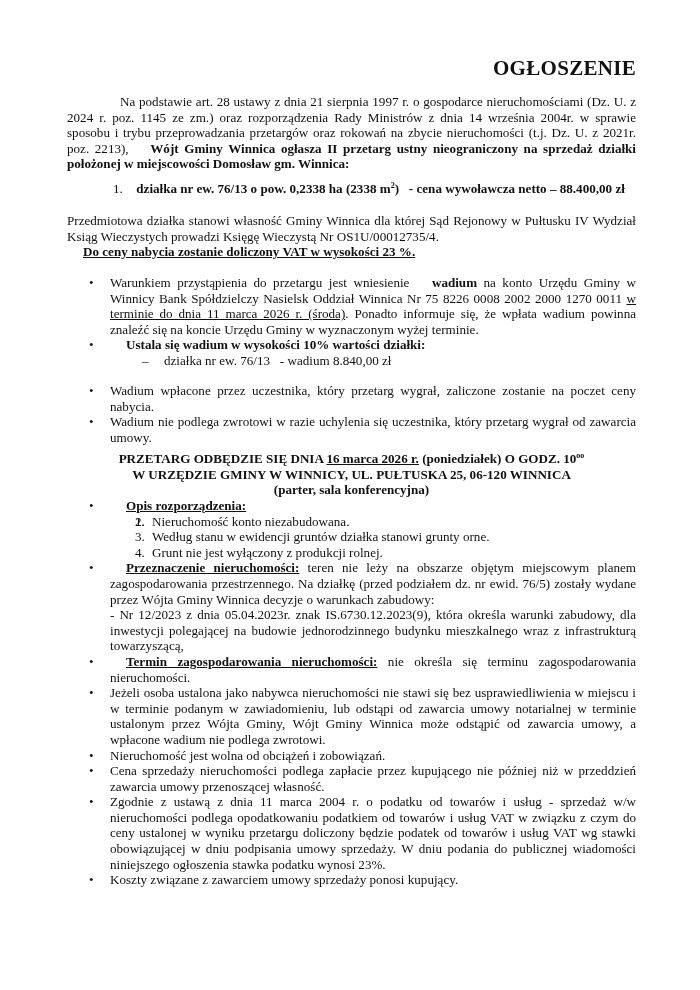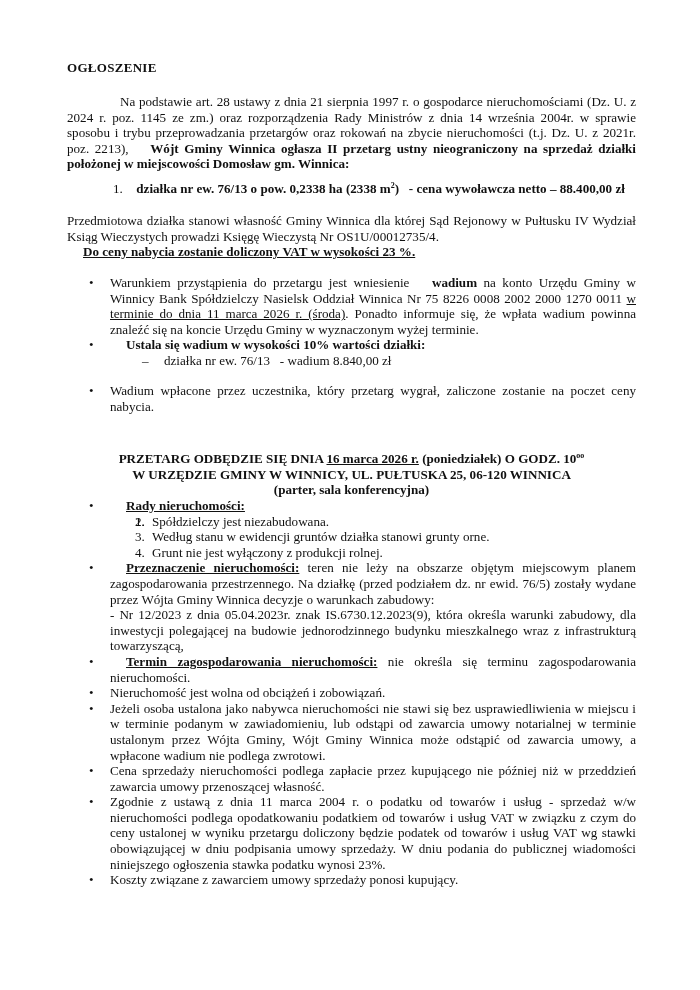--- a/index.html
+++ b/index.html
@@ -6,21 +6,21 @@
   body {
     width: 700px; height: 990px; overflow: hidden; position: relative;
     font-family: "Liberation Serif", "DejaVu Serif", serif;
     color: #111111;
     font-size: 13.1px;
     line-height: 15.6px;
   }
   .page { position: absolute; left: 67px; top: 0; width: 569px; }
   .title {
     position: absolute; left: 0; width: 569px; top: 58px;
-    text-align: left; font-weight: bold; font-size: 13px; line-height: 20px;
+    text-align: right; font-weight: bold; font-size: 21px; line-height: 20px;
     letter-spacing: 0.3px;
   }
   .block { position: absolute; left: 0; width: 569px; text-align: justify; }
   .intro { top: 94px; text-indent: 53px; }
   b { font-weight: bold; margin-left: 16px; }
   u { text-decoration: underline; }
   .plot-line { position: absolute; top: 181px; left: 46px; width: 523px; font-weight: bold; white-space: nowrap; }
   .plot-line .num { font-weight: normal; display: inline-block; width: 20px; }
   .owner { top: 213px; }
   .vat { top: 244px; }
@@ -60,40 +60,41 @@
 
   <ul class="bl block list1">
     <li><span>Warunkiem przystąpienia do przetargu jest wniesienie </span><b>wadium</b><span> na konto Urzędu Gminy w Winnicy Bank Spółdzielczy Nasielsk Oddział Winnica Nr 75 8226 0008 2002 2000 1270 0011 </span><u>w terminie do dnia 11 marca 2026 r. (środa)</u><span>. Ponadto informuje się, że wpłata wadium powinna znaleźć się na koncie Urzędu Gminy w wyznaczonym wyżej terminie.</span></li>
     <li><b>Ustala się wadium w wysokości 10% wartości działki:</b>
       <div class="dash"><span class="d">–</span><span style="white-space:pre">działka nr ew. 76/13   - wadium 8.840,00 zł</span></div>
     </li>
   </ul>
 
   <ul class="bl block list2">
     <li>Wadium wpłacone przez uczestnika, który przetarg wygrał, zaliczone zostanie na poczet ceny nabycia.</li>
+    <li>Wadium nie podlega zwrotowi w razie uchylenia się uczestnika, który przetarg wygrał od zawarcia umowy.</li>
   </ul>
 
   <div class="auction">
     <div><span>PRZETARG ODBĘDZIE SIĘ DNIA </span><u>16 marca 2026 r.</u><span> (poniedziałek) O GODZ. 10</span><sup class="small">oo</sup></div>
     <div>W URZĘDZIE GMINY W WINNICY, UL. PUŁTUSKA 25, 06-120 WINNICA</div>
     <div>(parter, sala konferencyjna)</div>
   </div>
 
   <ul class="bl block list3">
     <li>
-      <b><u>Rady nieruchomości:</u></b>
+      <b><u>Opis rozporządzenia:</u></b>
       <ol class="num">
         <li><span class="n">1.</span></li>
-        <li><span class="n">2.</span><span>Spółdzielczy jest niezabudowana.</span></li>
+        <li><span class="n">2.</span><span>Nieruchomość konto niezabudowana.</span></li>
         <li><span class="n">3.</span><span>Według stanu w ewidencji gruntów działka stanowi grunty orne.</span></li>
         <li><span class="n">4.</span><span>Grunt nie jest wyłączony z produkcji rolnej.</span></li>
       </ol>
     </li>
     <li><b><u>Przeznaczenie nieruchomości:</u></b><span> teren nie leży na obszarze objętym miejscowym planem zagospodarowania przestrzennego. Na działkę (przed podziałem dz. nr ewid. 76/5) zostały wydane przez Wójta Gminy Winnica decyzje o warunkach zabudowy:</span><br><span>- Nr 12/2023 z dnia 05.04.2023r. znak IS.6730.12.2023(9), która określa warunki zabudowy, dla inwestycji polegającej na budowie jednorodzinnego budynku mieszkalnego wraz z infrastrukturą towarzyszącą,</span></li>
     <li><b><u>Termin zagospodarowania nieruchomości:</u></b><span> nie określa się terminu zagospodarowania nieruchomości.</span></li>
+    <li>Jeżeli osoba ustalona jako nabywca nieruchomości nie stawi się bez usprawiedliwienia w miejscu i w terminie podanym w zawiadomieniu, lub odstąpi od zawarcia umowy notarialnej w terminie ustalonym przez Wójta Gminy, Wójt Gminy Winnica może odstąpić od zawarcia umowy, a wpłacone wadium nie podlega zwrotowi.</li>
     <li>Nieruchomość jest wolna od obciążeń i zobowiązań.</li>
-    <li>Jeżeli osoba ustalona jako nabywca nieruchomości nie stawi się bez usprawiedliwienia w miejscu i w terminie podanym w zawiadomieniu, lub odstąpi od zawarcia umowy notarialnej w terminie ustalonym przez Wójta Gminy, Wójt Gminy Winnica może odstąpić od zawarcia umowy, a wpłacone wadium nie podlega zwrotowi.</li>
     <li>Cena sprzedaży nieruchomości podlega zapłacie przez kupującego nie później niż w przeddzień zawarcia umowy przenoszącej własność.</li>
     <li>Zgodnie z ustawą z dnia 11 marca 2004 r. o podatku od towarów i usług - sprzedaż w/w nieruchomości podlega opodatkowaniu podatkiem od towarów i usług VAT w związku z czym do ceny ustalonej w wyniku przetargu doliczony będzie podatek od towarów i usług VAT wg stawki obowiązującej w dniu podpisania umowy sprzedaży. W dniu podania do publicznej wiadomości niniejszego ogłoszenia stawka podatku wynosi 23%.</li>
     <li>Koszty związane z zawarciem umowy sprzedaży ponosi kupujący.</li>
   </ul>
 
 </div>
 
 </body></html>

